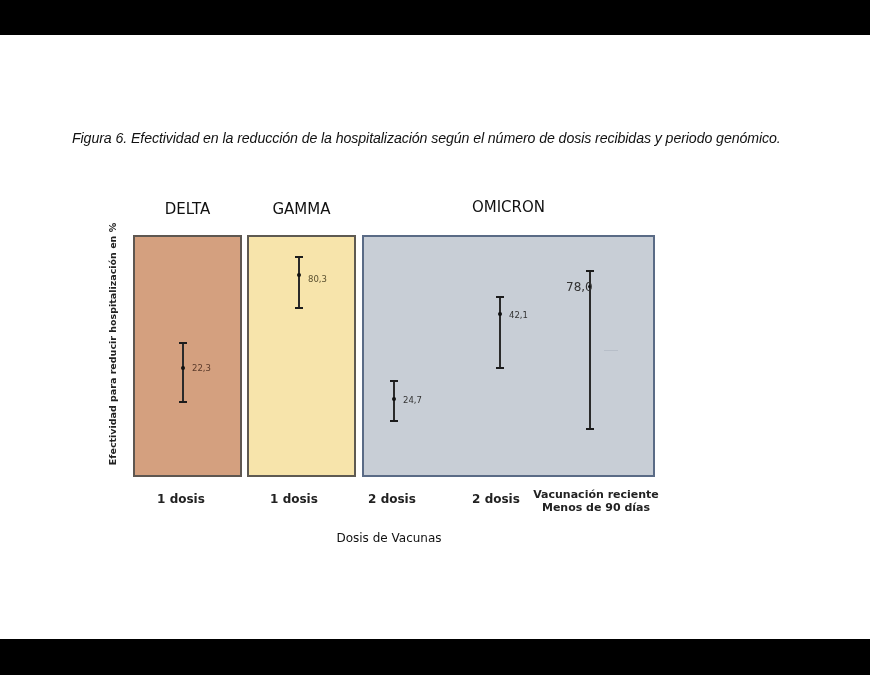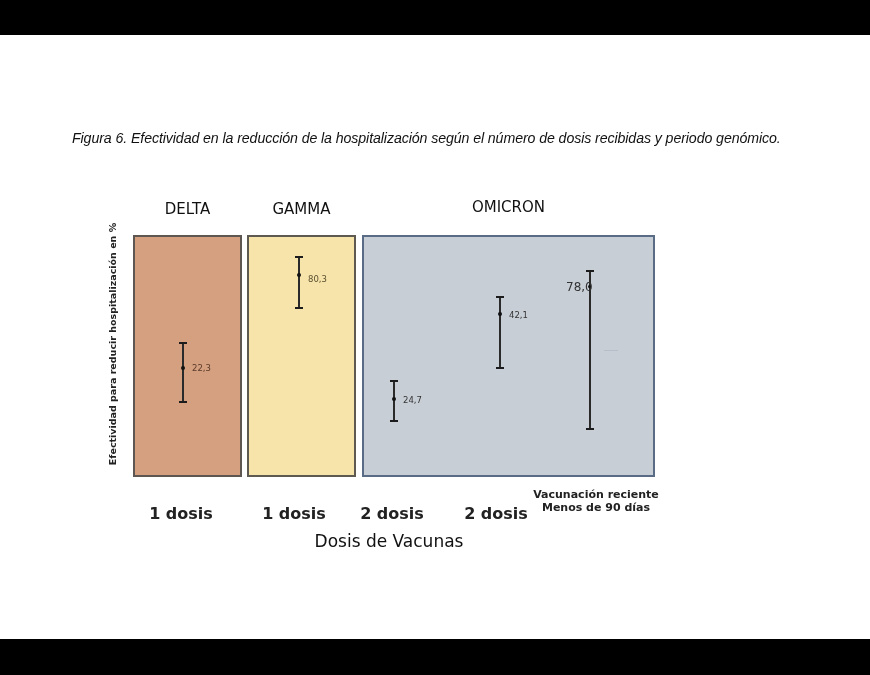--- a/index.html
+++ b/index.html
@@ -40,28 +40,28 @@
 
   .err { position: absolute; width: 0; }
   .err .line { position: absolute; left: -0.75px; width: 1.5px; top: 0; bottom: 0; background: #2a2a2a; }
   .err .cap { position: absolute; left: -4px; width: 8px; height: 2px; background: #1c1c1c; }
   .err .cap.t { top: -1px; }
   .err .cap.b { bottom: -1px; }
   .pt { position: absolute; width: 4px; height: 4px; border-radius: 50%; background: #111; margin-left: -2px; margin-top: -2px; }
   .val { position: absolute; font-size: 8.5px; color: #333; white-space: nowrap; transform: translateY(-50%); }
 
   .xtick {
-    position: absolute; top: 504px; font-size: 16px; font-weight: bold; color: #222;
+    position: absolute; top: 492px; font-size: 12px; font-weight: bold; color: #222;
     text-align: center; transform: translateX(-50%); white-space: nowrap;
   }
   .xtick.small { top: 488px; font-size: 11px; line-height: 13px; }
 
   #xlabel {
     position: absolute; left: 389px; top: 531px; transform: translateX(-50%);
-    font-size: 17px; color: #111; white-space: nowrap;
+    font-size: 12px; color: #111; white-space: nowrap;
   }
   #faint-mark { position: absolute; left: 604px; top: 350px; width: 14px; height: 1px; background: #b7bec8; }
 </style>
 </head>
 <body>
 
 <div id="top-bar" class="bar-black"></div>
 
 <div id="caption">Figura 6. Efectividad en la reducción de la hospitalización según el número de dosis recibidas y periodo genómico.</div>
 

